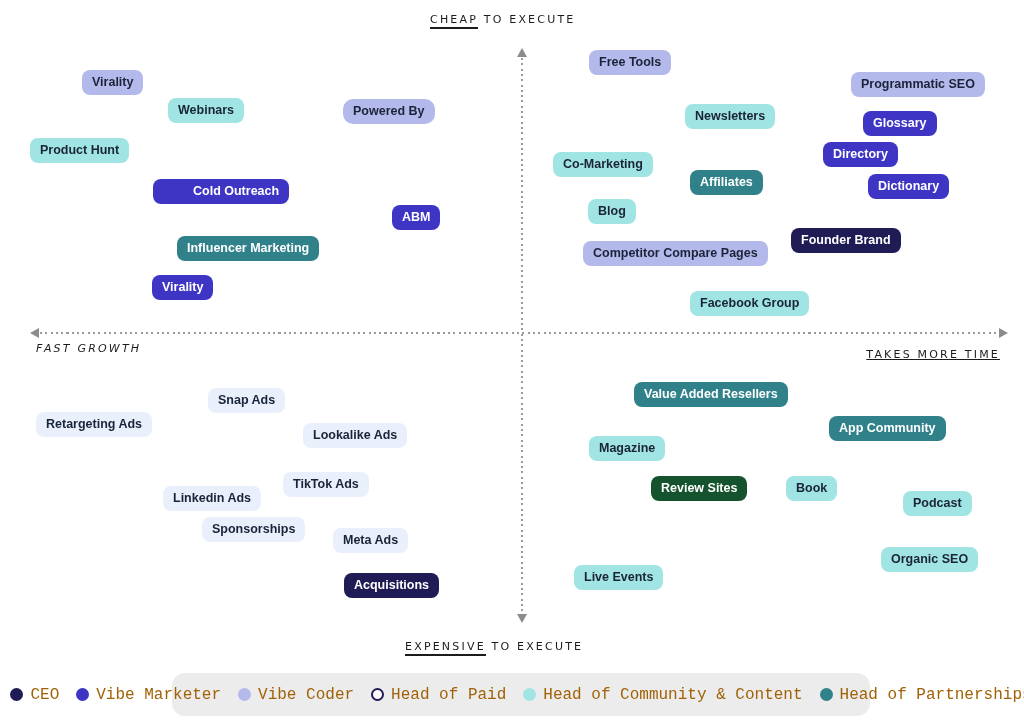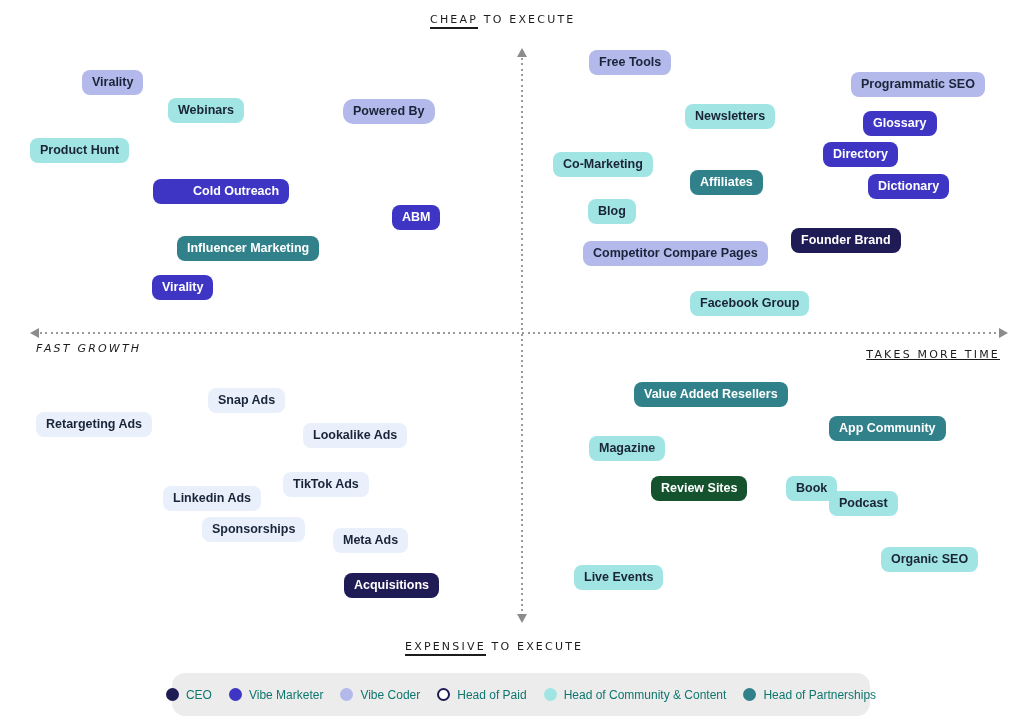--- a/index.html
+++ b/index.html
@@ -68,24 +68,25 @@
     justify-content: center;
     gap: 17px;
   }
   .legend-item { display: inline-flex; align-items: center; gap: 7px; }
   .legend-dot {
     width: 13px; height: 13px;
     border-radius: 50%;
     flex: 0 0 auto;
   }
   .legend-label {
-    font-size: 12px;
+    font-size: 16px;
     font-weight: 500;
-    color: #0f766e;
+    color: #a16207;
     white-space: nowrap;
+    font-family: Liberation Mono, monospace;
   }
 </style>
 </head>
 <body>
 
 <div id="canvas">
 
   <div class="hand" style="left: 430px; top: 13px;">
     <span class="u">CHEAP</span><span> TO EXECUTE</span>
   </div>
@@ -132,21 +133,21 @@
       <div class="pill pill-dark-text" style="left: 139px; top: 486px; background: rgb(233, 240, 252); margin-left: 24px;">Linkedin Ads</div>
       <div class="pill pill-dark-text" style="left: 283px; top: 472px; background: rgb(233, 240, 252);">TikTok Ads</div>
       <div class="pill pill-dark-text" style="left: 202px; top: 517px; background: rgb(233, 240, 252);">Sponsorships</div>
       <div class="pill pill-dark-text" style="left: 333px; top: 528px; background: rgb(233, 240, 252);">Meta Ads</div>
       <div class="pill pill-light-text" style="left: 344px; top: 573px; background: rgb(31, 27, 85);">Acquisitions</div>
       <div class="pill pill-light-text" style="left: 634px; top: 382px; background: rgb(49, 129, 138);">Value Added Resellers</div>
       <div class="pill pill-light-text" style="left: 829px; top: 416px; background: rgb(49, 129, 138);">App Community</div>
       <div class="pill pill-dark-text" style="left: 589px; top: 436px; background: rgb(160, 228, 228);">Magazine</div>
       <div class="pill pill-light-text" style="left: 651px; top: 476px; background: #14532d;">Review Sites</div>
       <div class="pill pill-dark-text" style="left: 786px; top: 476px; background: rgb(160, 228, 228);">Book</div>
-      <div class="pill pill-dark-text" style="left: 829px; top: 491px; background: rgb(160, 228, 228);">Podcast</div>
+      <div class="pill pill-dark-text" style="left: 903px; top: 491px; background: rgb(160, 228, 228);">Podcast</div>
       <div class="pill pill-dark-text" style="left: 881px; top: 547px; background: rgb(160, 228, 228);">Organic SEO</div>
       <div class="pill pill-dark-text" style="left: 574px; top: 565px; background: rgb(160, 228, 228);">Live Events</div>
     </div>
 
   <div class="legend-bar" id="legend-items">
       <span class="legend-item">
         <span class="legend-dot" style="background: rgb(31, 27, 85);"></span>
         <span class="legend-label">CEO</span>
       </span>
       <span class="legend-item">

